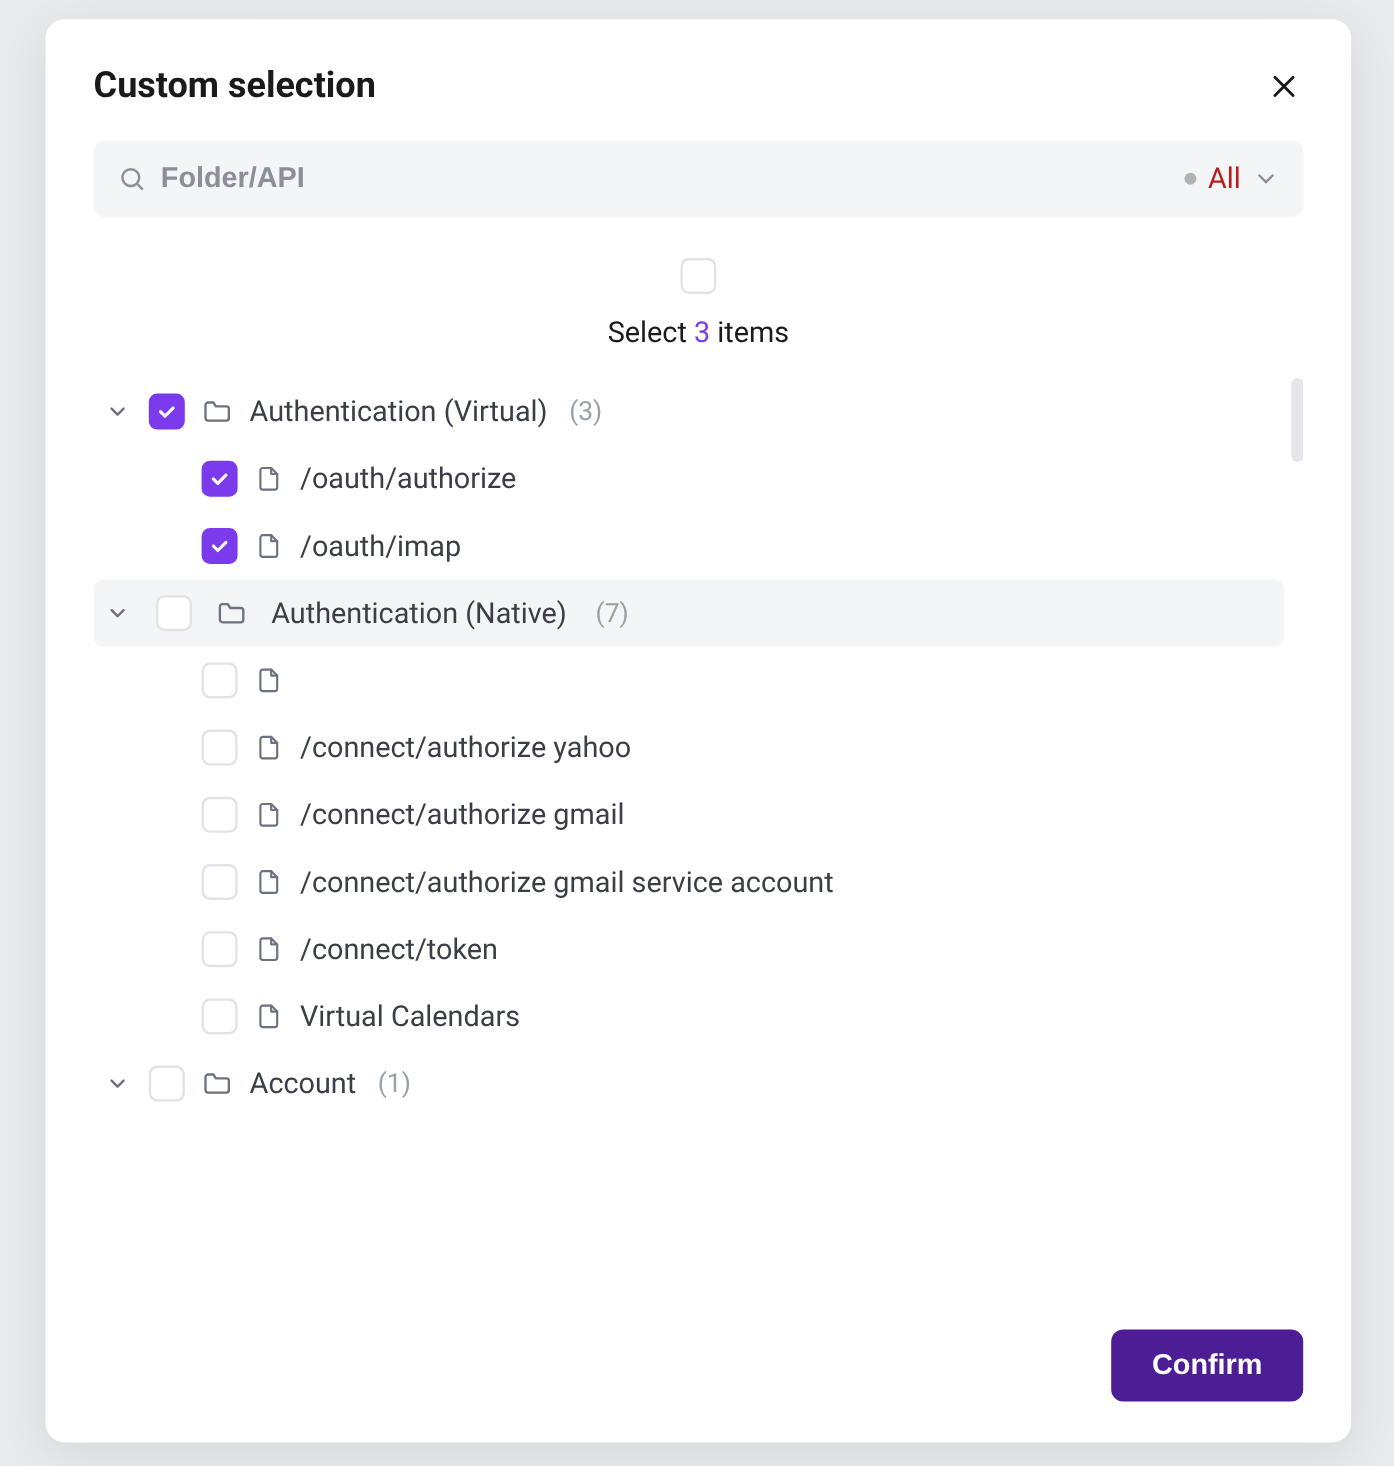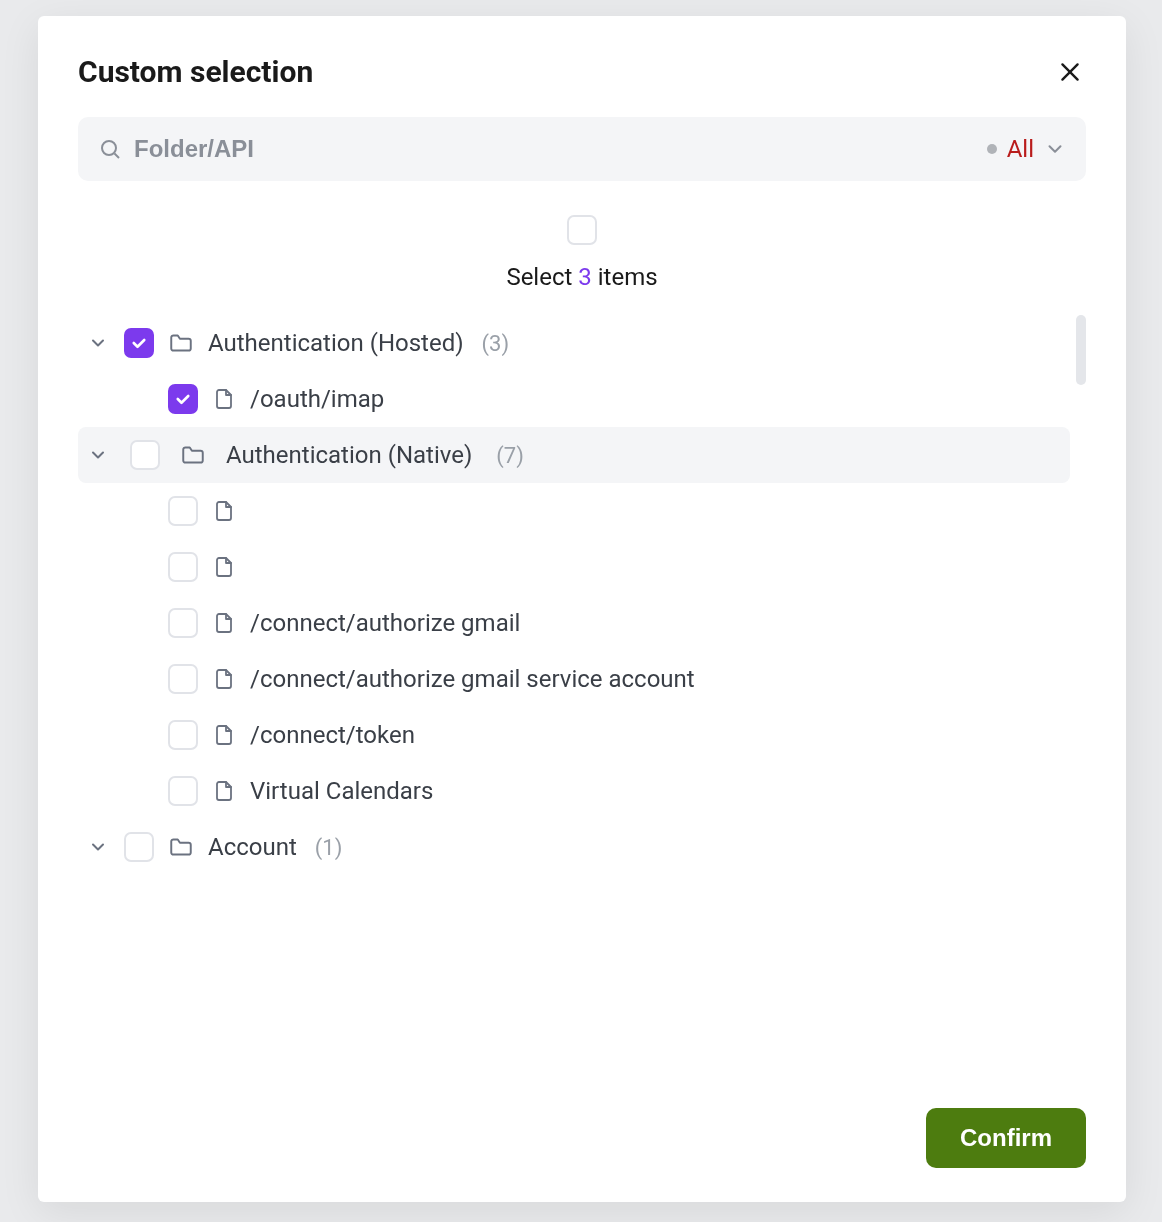--- a/index.html
+++ b/index.html
@@ -10,21 +10,21 @@
     height: 1222px;
     position: relative;
   }
   .modal {
     position: absolute;
     top: 16px;
     left: 38px;
     width: 1088px;
     height: 1186px;
     background: #fff;
-    border-radius: 6px;
+    border-radius: 16px;
     box-shadow: 0 10px 40px rgba(0,0,0,0.08);
     display: flex;
     flex-direction: column;
     padding: 38px 40px 34px 40px;
   }
   .modal-header {
     display: flex;
     justify-content: space-between;
     align-items: center;
     margin-bottom: 28px;
@@ -125,21 +125,21 @@
     color:#6b7280; display:flex; flex-shrink:0;
   }
   .row-label { font-size:24px; color:#3a3f47; }
   .row-count { font-size:22px; color:#9aa0a8; margin-left:4px; }
 
   .footer {
     display:flex; justify-content:flex-end;
     padding-top: 30px;
   }
   .confirm-btn {
-    background:#4d7c0f;
+    background:#4c1d95;
     color:#fff;
     border:none;
     border-radius:10px;
     font-size:24px;
     font-weight:600;
     padding: 16px 34px;
     cursor:pointer;
   }
   .scroll-indicator {
     position:absolute;
@@ -205,22 +205,36 @@
         <div class="cb checked">
           <svg width="18" height="18" viewBox="0 0 24 24" fill="none" stroke="currentColor" stroke-width="3.5" stroke-linecap="round" stroke-linejoin="round">
             <polyline points="5 12 10 17 19 8"></polyline>
           </svg>
         </div>
         <span class="folder-icon">
           <svg width="26" height="26" viewBox="0 0 24 24" fill="none" stroke="currentColor" stroke-width="1.8" stroke-linecap="round" stroke-linejoin="round">
             <path d="M3 7a2 2 0 0 1 2-2h4l2 3h8a2 2 0 0 1 2 2v7a2 2 0 0 1-2 2H5a2 2 0 0 1-2-2V7z"></path>
           </svg>
         </span>
-        <span class="row-label">Authentication (Hosted)</span>
+        <span class="row-label">Authentication (Virtual)</span>
         <span class="row-count">(3)</span>
+      </div>
+      <div class="row indent-item">
+        <div class="cb checked">
+          <svg width="18" height="18" viewBox="0 0 24 24" fill="none" stroke="currentColor" stroke-width="3.5" stroke-linecap="round" stroke-linejoin="round">
+            <polyline points="5 12 10 17 19 8"></polyline>
+          </svg>
+        </div>
+        <span class="file-icon">
+          <svg width="24" height="24" viewBox="0 0 24 24" fill="none" stroke="currentColor" stroke-width="1.8" stroke-linecap="round" stroke-linejoin="round">
+            <path d="M14 3H7a2 2 0 0 0-2 2v14a2 2 0 0 0 2 2h10a2 2 0 0 0 2-2V8z"></path>
+            <polyline points="14 3 14 8 19 8"></polyline>
+          </svg>
+        </span>
+        <span class="row-label">/oauth/authorize</span>
       </div>
       <div class="row indent-item">
         <div class="cb checked">
           <svg width="18" height="18" viewBox="0 0 24 24" fill="none" stroke="currentColor" stroke-width="3.5" stroke-linecap="round" stroke-linejoin="round">
             <polyline points="5 12 10 17 19 8"></polyline>
           </svg>
         </div>
         <span class="file-icon">
           <svg width="24" height="24" viewBox="0 0 24 24" fill="none" stroke="currentColor" stroke-width="1.8" stroke-linecap="round" stroke-linejoin="round">
             <path d="M14 3H7a2 2 0 0 0-2 2v14a2 2 0 0 0 2 2h10a2 2 0 0 0 2-2V8z"></path>
@@ -254,20 +268,21 @@
         </span>
       </div>
       <div class="row indent-item">
         <div class="cb"></div>
         <span class="file-icon">
           <svg width="24" height="24" viewBox="0 0 24 24" fill="none" stroke="currentColor" stroke-width="1.8" stroke-linecap="round" stroke-linejoin="round">
             <path d="M14 3H7a2 2 0 0 0-2 2v14a2 2 0 0 0 2 2h10a2 2 0 0 0 2-2V8z"></path>
             <polyline points="14 3 14 8 19 8"></polyline>
           </svg>
         </span>
+        <span class="row-label">/connect/authorize yahoo</span>
       </div>
       <div class="row indent-item">
         <div class="cb"></div>
         <span class="file-icon">
           <svg width="24" height="24" viewBox="0 0 24 24" fill="none" stroke="currentColor" stroke-width="1.8" stroke-linecap="round" stroke-linejoin="round">
             <path d="M14 3H7a2 2 0 0 0-2 2v14a2 2 0 0 0 2 2h10a2 2 0 0 0 2-2V8z"></path>
             <polyline points="14 3 14 8 19 8"></polyline>
           </svg>
         </span>
         <span class="row-label">/connect/authorize gmail</span>

